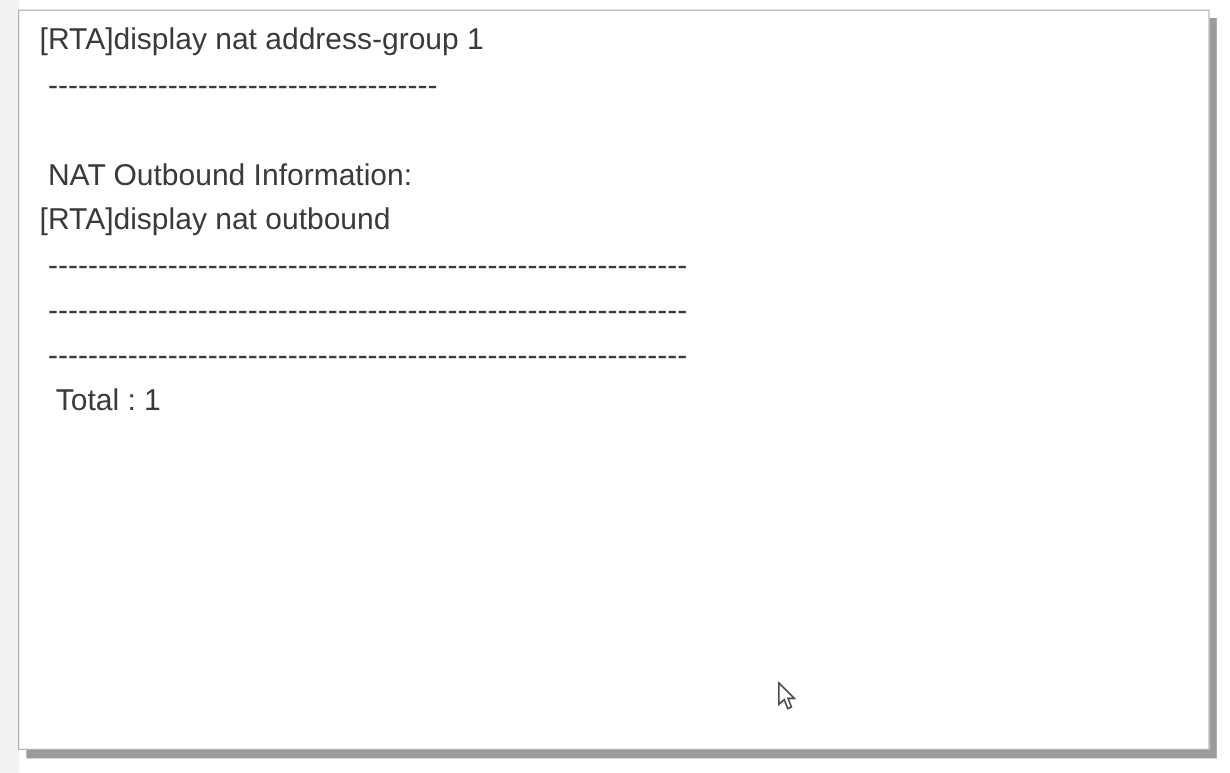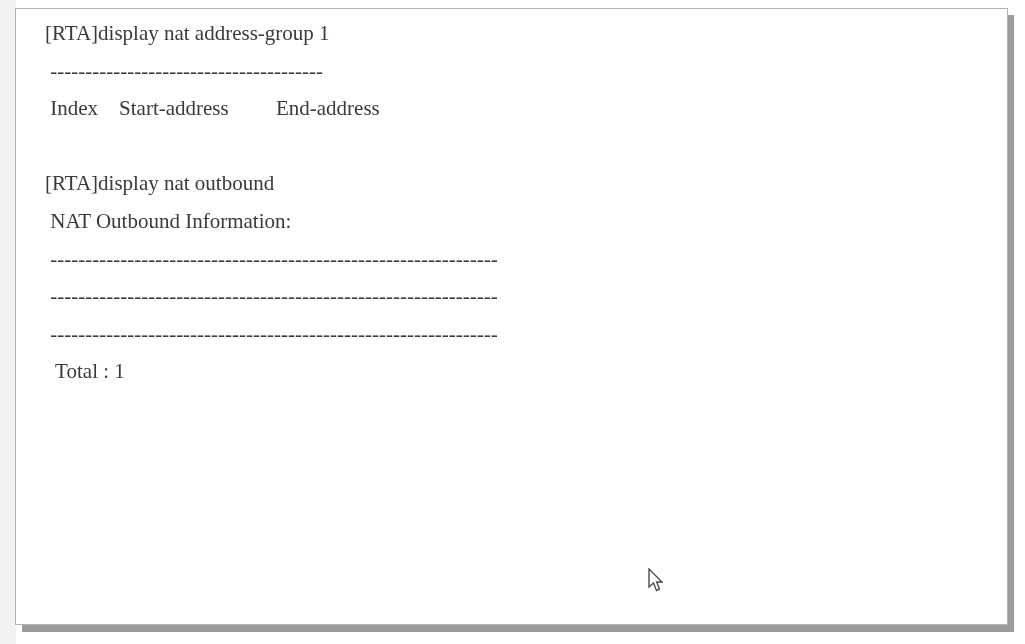--- a/index.html
+++ b/index.html
@@ -61,25 +61,24 @@
     left: 17px;
     top: 6px;
     right: 0;
     bottom: 0;
   }
 
   .line {
     height: 37.6px;
     line-height: 37.6px;
     white-space: pre;
-    font-size: 21px;
+    font-size: 25px;
     letter-spacing: 0px;
     color: #3a3a3a;
-    font-family: Liberation Serif, serif;
-    margin-left: 12px;
+    font-family: Liberation Sans, sans-serif;
   }
   .line.red {
     color: #c0392b;
   }
   .line.sep {
     color: #3a3a3a;
     letter-spacing: 0px;
   }
   .line.blank {
     color: transparent;
@@ -102,24 +101,23 @@
 
   <div class="left-band"></div>
 
   <div class="win-shadow"></div>
 
   <div class="terminal">
     <div class="console">
 
       <div class="line">[RTA]display nat address-group 1</div>
       <div class="line sep"> ---------------------------------------</div>
-      <div class="line"> Index    Start-address         End-address</div>
       <div class="line blank"></div>
+      <div class="line"> NAT Outbound Information:</div>
       <div class="line">[RTA]display nat outbound</div>
-      <div class="line"> NAT Outbound Information:</div>
       <div class="line sep"> ----------------------------------------------------------------</div>
       <div class="line sep"> ----------------------------------------------------------------</div>
       <div class="line sep"> ----------------------------------------------------------------</div>
       <div class="line">  Total : 1</div>
 
     </div>
   </div>
 
   <div class="cursor">
     <svg width="18" height="26" viewBox="0 0 18 26" xmlns="http://www.w3.org/2000/svg">

